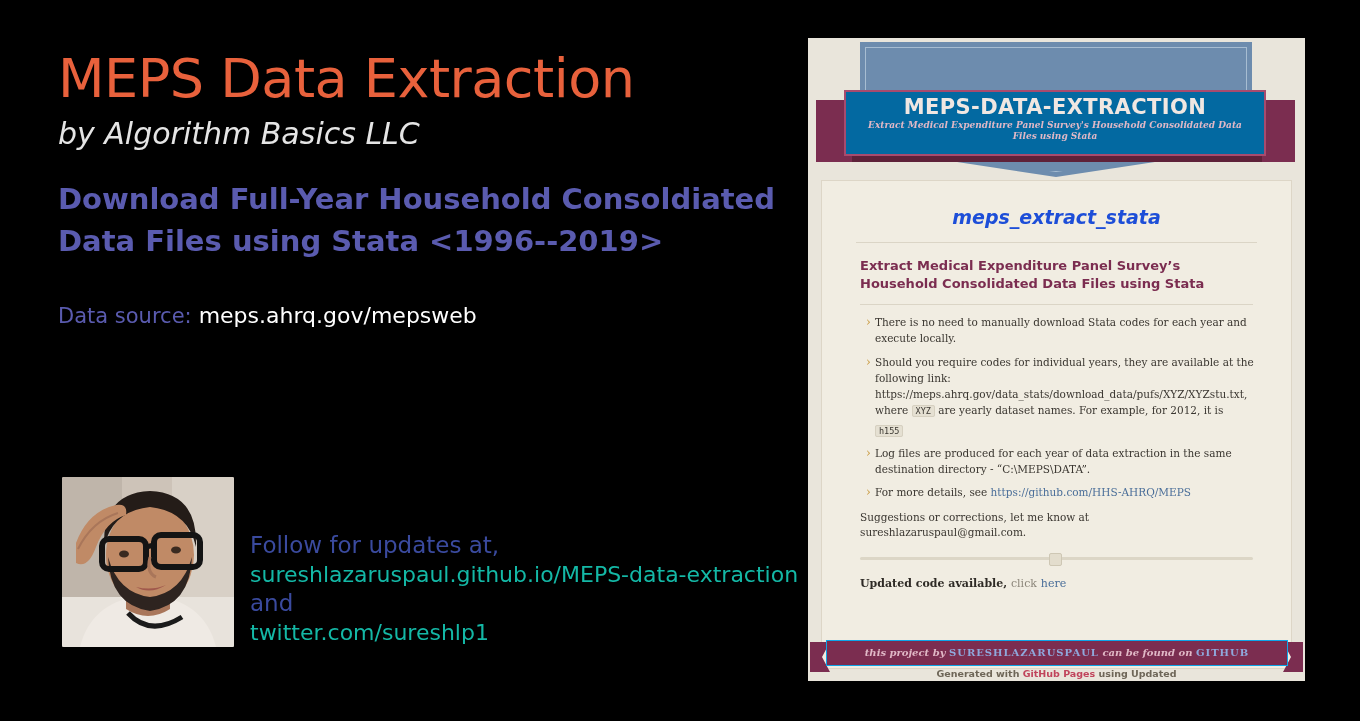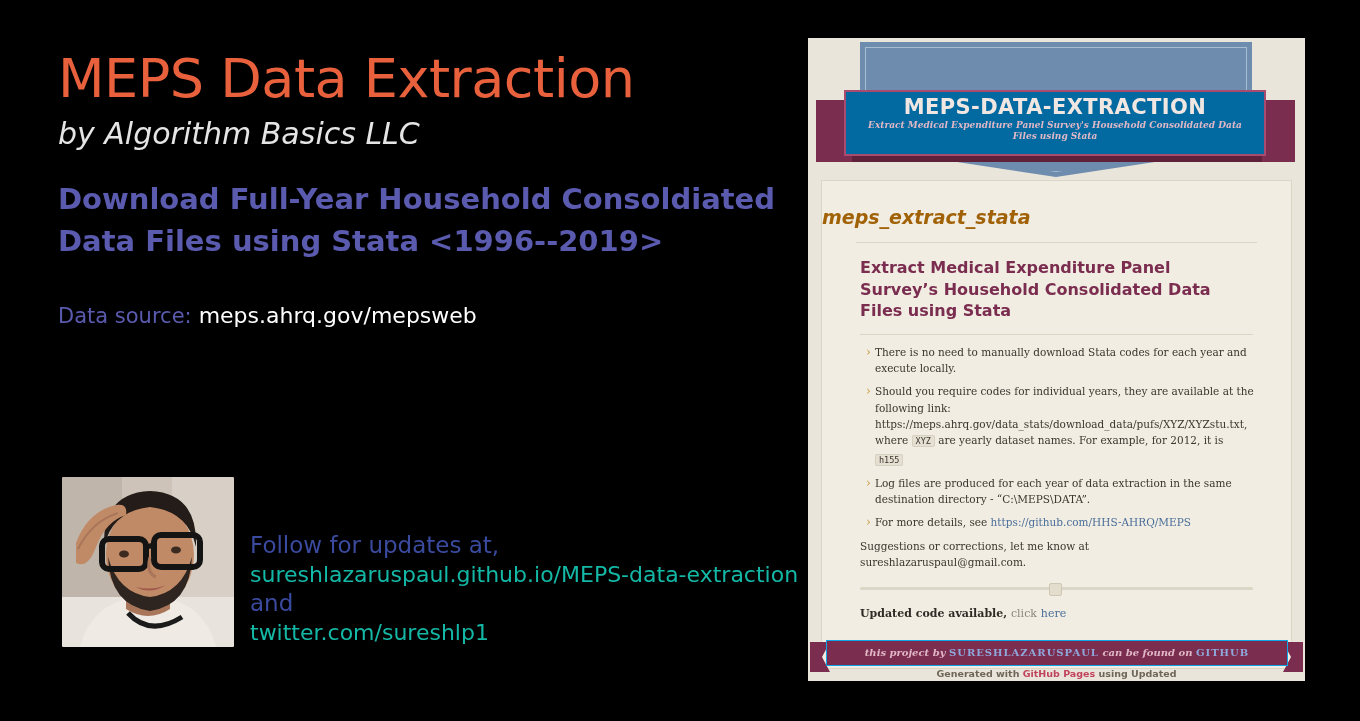--- a/index.html
+++ b/index.html
@@ -180,36 +180,36 @@
 
   
   #gh-card {
     position: absolute;
     left: 14px; top: 143px;
     width: 469px; height: 487px;
     background: #F1EDE2;
     box-shadow: 0 0 0 1px #DDD6C7;
   }
   #gh-repo-name {
-    text-align: left;
+    text-align: center;
     font-family: "DejaVu Sans", sans-serif;
     font-size: 19px;
     font-style: italic;
     font-weight: bold;
-    color: #a16207;
+    color: #1d4ed8;
     padding: 25px 0 0 0;
   }
   #gh-hr {
     margin: 14px 34px 0 34px;
     height: 1px;
     background: #DBD5C6;
   }
   #gh-h2 {
     font-family: "DejaVu Sans", sans-serif;
-    font-size: 16px;
+    font-size: 13px;
     font-weight: bold;
     color: #7B2D50;
     line-height: 1.35;
     padding: 14px 50px 0 38px;
   }
   #gh-hr2 {
     margin: 12px 38px 0 38px;
     height: 1px;
     background: #DBD5C6;
   }

